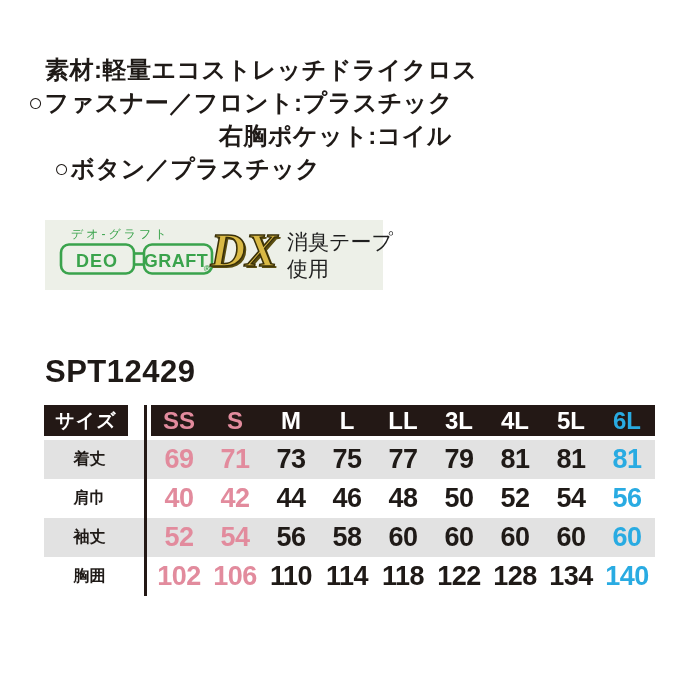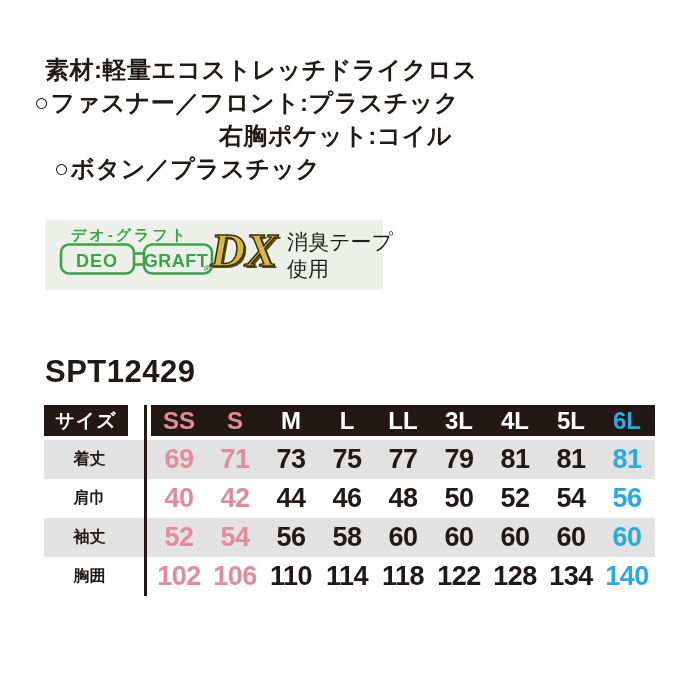--- a/index.html
+++ b/index.html
@@ -8,21 +8,21 @@
     font-family:"Liberation Sans","DejaVu Sans",sans-serif;color:#1a1a1a;
   }
   .abs{position:absolute;}
 
   
   .spec-line{font-size:24px;font-weight:700;letter-spacing:.5px;white-space:nowrap;color:#1f1a17;}
   .circle-mark{font-weight:400;font-size:25px;margin-right:1px;}
 
   
   .badge{left:45px;top:220px;width:338px;height:70px;background:var(--badge-bg,#edf0e8);}
-  .badge-ruby{position:absolute;left:26px;top:6px;font-size:15px;font-weight:700;
+  .badge-ruby{position:absolute;left:26px;top:6px;font-size:12px;font-weight:400;
     letter-spacing:3px;color:var(--green,#3aa34c);white-space:nowrap;}
   .badge-logo{position:absolute;left:14px;top:19px;}
   .badge-dx{
     position:absolute;left:167px;top:8px;
     font-family:"Liberation Serif","DejaVu Serif",serif;
     font-style:italic;font-weight:900;font-size:46px;line-height:1;
     color:var(--gold,#d9b945);
     -webkit-text-stroke:1.5px #3a3008;
     text-shadow:2px 2px 0 #5a4d10;
     transform:scaleX(1.05);
@@ -62,21 +62,21 @@
   
   .footnote{font-size:22px;font-weight:700;white-space:nowrap;}
 </style>
 </head>
 <body>
 
 <div class="page">
 
   <div class="abs spec-line" style="left:45px;top:54px;">素材:軽量エコストレッチドライクロス</div>
 
-  <div class="abs spec-line" style="left:34px;top:87px;">
+  <div class="abs spec-line" style="left:28px;top:87px;">
     <span class="circle-mark">○</span><span>ファスナー／フロント:プラスチック</span>
   </div>
 
   <div class="abs spec-line" style="left:219px;top:120px;">右胸ポケット:コイル</div>
 
   <div class="abs spec-line" style="left:54px;top:153px;">
     <span class="circle-mark">○</span><span>ボタン／プラスチック</span>
   </div>
 
   <div class="abs badge">

